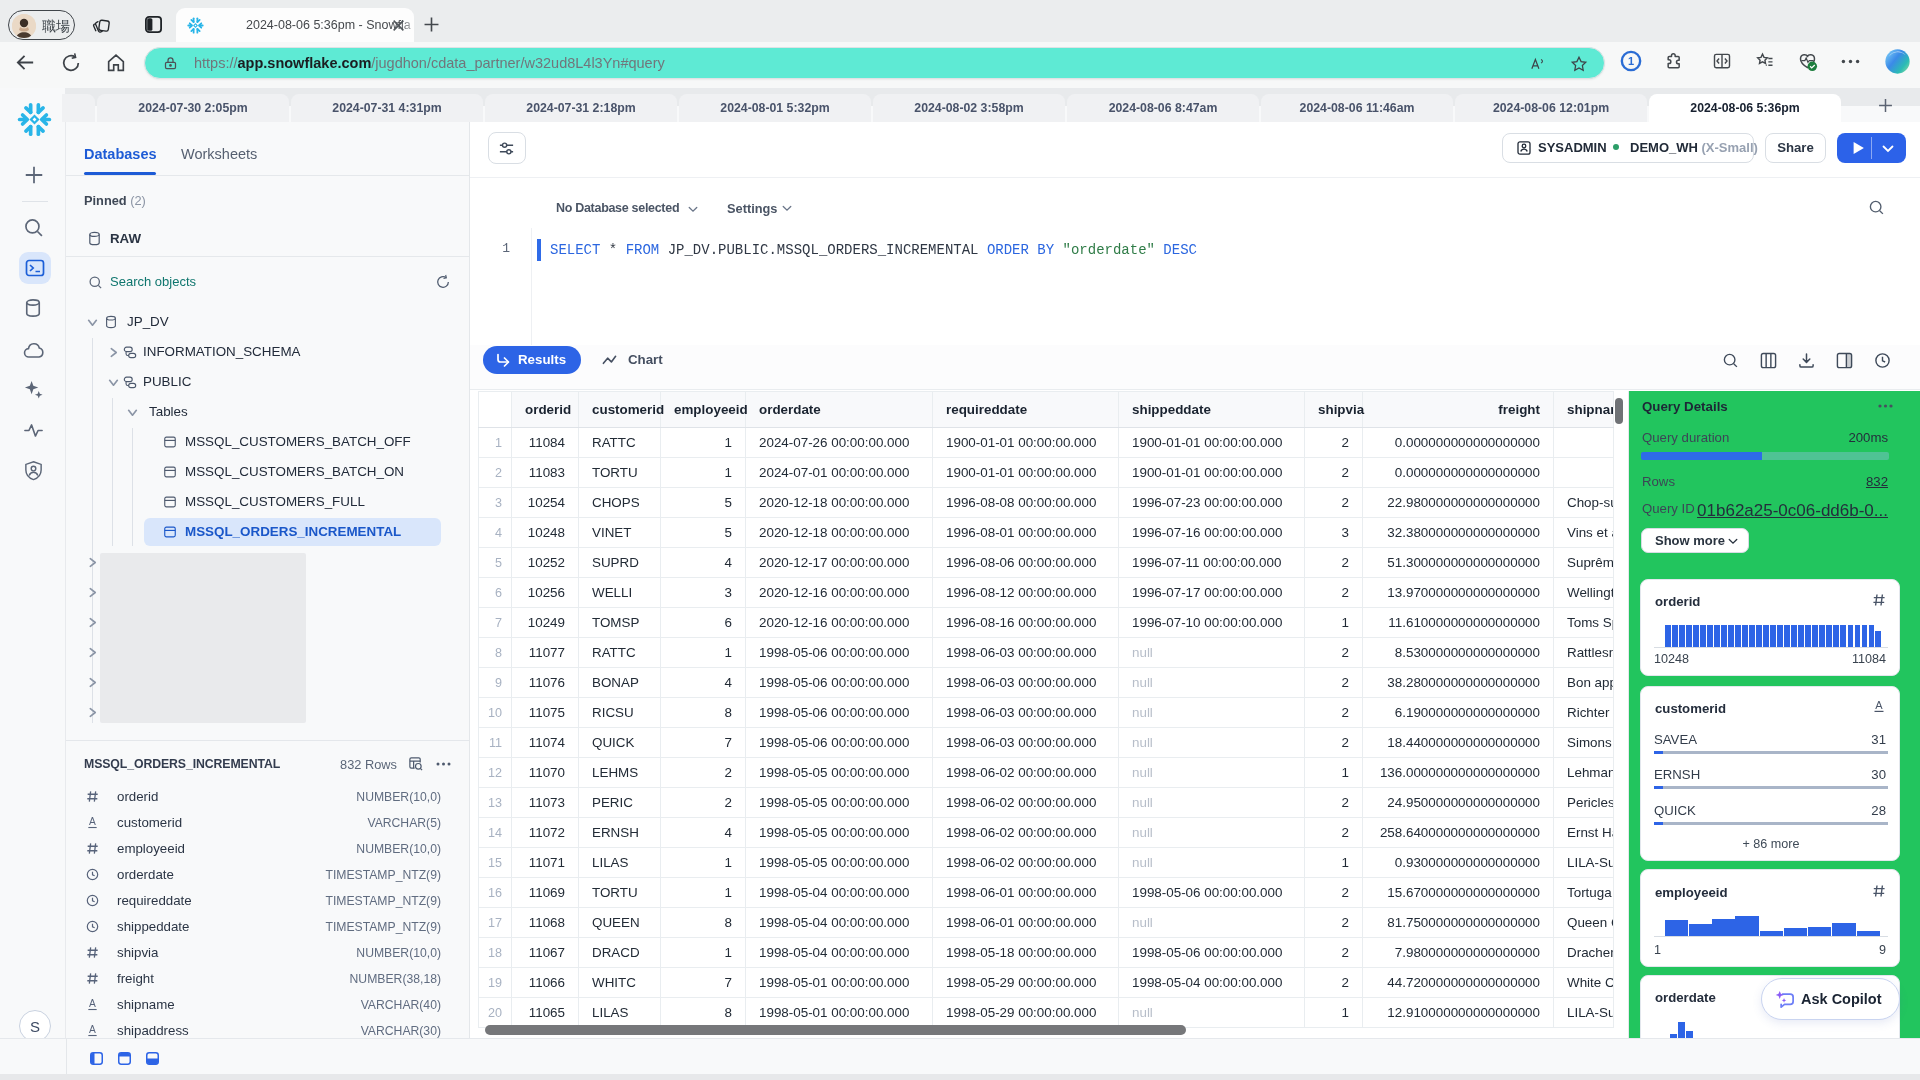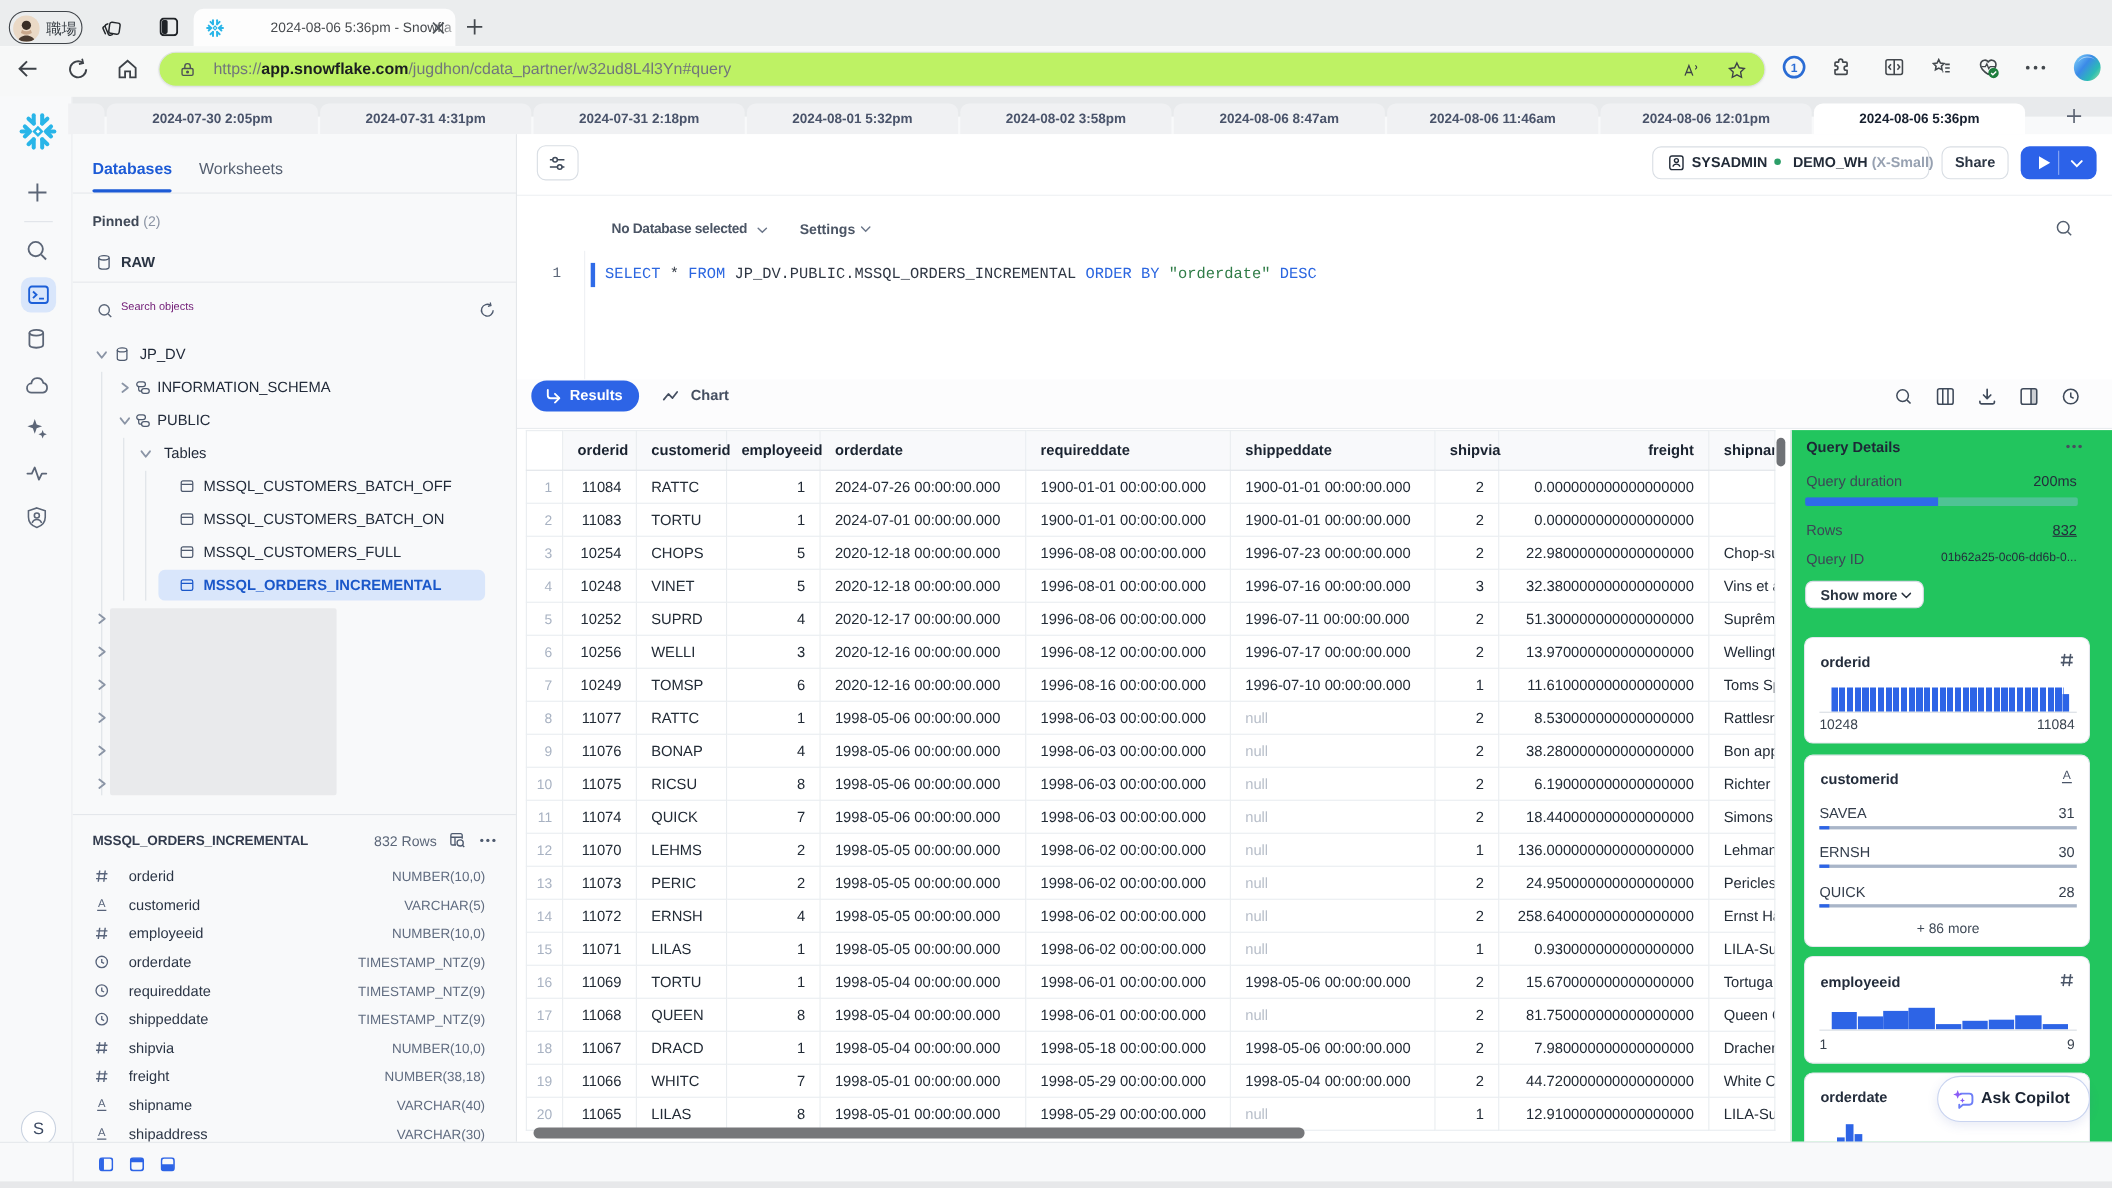--- a/index.html
+++ b/index.html
@@ -9,21 +9,21 @@
 svg { display:block; }
 
 
 #tabstrip { position:absolute; left:0; top:0; width:1920px; height:42px; background:#ebedee; }
 #profile { position:absolute; left:8px; top:10px; width:67px; height:30px; border:1.5px solid #40454a; border-radius:15px; background:#ebedee; }
 #profile .av { position:absolute; left:3px; top:2.5px; width:24px; height:24px; border-radius:50%; background:#ecdccb; overflow:hidden; }
 #profile .txt { position:absolute; left:33px; top:7px; font-size:14px; color:#3c4349; }
 #btab { position:absolute; left:176px; top:8px; width:238px; height:34px; background:#fdfdfd; border-radius:9px 9px 0 0; }
 #btab .title { position:absolute; left:34px; top:10px; font-size:12.5px; color:#46494d; width:174px; overflow:hidden; white-space:nowrap; -webkit-mask-image:linear-gradient(90deg,#000 88%,transparent); mask-image:linear-gradient(90deg,#000 88%,transparent);margin-left:36px; }
 #toolbar { position:absolute; left:0; top:42px; width:1920px; height:46px; background:#f7f8f8; }
-#addrbar { position:absolute; left:144px; top:5px; width:1461px; height:32px; background:#bef264; border:1px solid #dfe2e5; border-radius:16px; box-shadow:0 1px 2px rgba(0,0,0,.06); }
+#addrbar { position:absolute; left:144px; top:5px; width:1461px; height:32px; background:#5eead4; border:1px solid #dfe2e5; border-radius:16px; box-shadow:0 1px 2px rgba(0,0,0,.06); }
 #url { position:absolute; left:49px; top:7px; font-size:14.5px; color:#71767b; }
 #url b { color:#1b1e21; font-weight:700; }
 
 
 #app { position:absolute; left:0; top:88px; width:1920px; height:992px; background:#f8f9fa; }
 #rail { position:absolute; left:0; top:0; width:66px; height:992px; background:#f8f9fa; border-right:1px solid #e8eaed; }
 .railico { position:absolute; left:23px; color:#5c6677; }
 #wtabs { position:absolute; left:66px; top:0; width:1854px; height:18px; background:#e8eaec; }
 .wtab { position:absolute; top:6px; width:192px; height:28px; background:#f0f1f3; border-radius:8px 8px 0 0; font-size:12.3px; font-weight:600; color:#49536a; text-align:center; line-height:29px; }
 .wtab.active { background:#fff; color:#17202f; }
@@ -278,21 +278,21 @@
     <div class="abs" style="left:18px;top:71px;font-size:12.8px;font-weight:700;color:#3f4856">Pinned <span style="font-weight:400;color:#8b94a4">(2)</span></div>
     <svg class="abs" style="left:21px;top:109px;color:#4e5a6e" width="15" height="15">
         <use href="#dbico"></use>
       </svg>
     <div class="abs" style="left:44px;top:109px;font-size:13.3px;font-weight:600;color:#2a3443">RAW</div>
     <div class="abs" style="left:0;top:134px;width:404px;height:1px;background:#e5e8eb"></div>
     <svg class="abs" style="left:22px;top:153px;color:#5b6678" width="15" height="15" viewBox="0 0 20 20" fill="none" stroke="currentColor" stroke-width="1.7">
         <circle cx="9" cy="9" r="6.2"></circle>
         <path d="M13.8 13.8 L17.5 17.5"></path>
       </svg>
-    <div class="abs" style="left:44px;top:152px;font-size:10px;color:#701a75">Search objects</div>
+    <div class="abs" style="left:44px;top:152px;font-size:13px;color:#0f766e">Search objects</div>
     <svg class="abs" style="left:369px;top:152px;color:#4e5a6e" width="16" height="16" viewBox="0 0 24 24" fill="none" stroke="currentColor" stroke-width="1.9">
         <path d="M20 12 A8 8 0 1 1 16.5 5.4"></path>
         <path d="M16 1.5 L17 5.8 L12.8 6.8" fill="none" stroke-width="1.7"></path>
       </svg>
 
     <div class="guide" style="left:26px;top:216px;height:385px"></div>
     <div class="guide" style="left:46px;top:276px;height:148px"></div>
     <div class="guide" style="left:66px;top:306px;height:118px"></div>
     <div class="abs" style="left:78px;top:396px;width:297px;height:28px;background:#d9e6fb;border-radius:6px"></div>
     <div class="treerow" style="left:0;top:185px;width:404px">
@@ -820,21 +820,21 @@
         </svg>
       <div class="abs" style="left:13px;top:39px;font-size:13.2px;color:#3c4656">Query duration</div>
       <div class="abs" style="right:32px;top:39px;font-size:13.2px;color:#242e3c">200ms</div>
       <div class="abs" style="left:12px;top:61px;width:248px;height:8px;border-radius:2px;overflow:hidden">
           <div style="position:absolute;left:0;top:0;width:121px;height:8px;background:#2e6be8"></div>
           <div style="position:absolute;left:121px;top:0;width:127px;height:8px;background:#4fc394"></div>
         </div>
       <div class="abs" style="left:13px;top:83px;font-size:13.2px;color:#3c4656">Rows</div>
       <div class="abs" style="right:32px;top:83px;font-size:13.2px;color:#242e3c;text-decoration:underline">832</div>
       <div class="abs" style="left:13px;top:110px;font-size:13.2px;color:#3c4656">Query ID</div>
-      <div class="abs" style="right:32px;top:110px;font-size:11px;color:#242e3c;">01b62a25-0c06-dd6b-0...</div>
+      <div class="abs" style="right:32px;top:110px;font-size:17px;color:#242e3c;text-decoration:underline">01b62a25-0c06-dd6b-0...</div>
       <div class="abs" style="left:12px;top:137px;width:108px;height:25px;border:1px solid #d6dce4;border-radius:7px;background:#fff"></div>
       <div class="abs" style="left:26px;top:142px;font-size:13px;font-weight:600;color:#2a3440">Show more</div>
       <svg class="abs" style="left:99px;top:147px" width="10" height="7" viewBox="0 0 12 8">
           <path d="M1.5 1.5 L6 6 L10.5 1.5" fill="none" stroke="#2a3440" stroke-width="1.6" stroke-linecap="round"></path>
         </svg>
       <div class="card" style="top:188px;height:97px">
         <div class="ctitle" style="top:14px">orderid</div>
         <svg class="abs" style="right:13px;top:13px;color:#4a5568" width="14" height="14">
             <use href="#hashico"></use>
           </svg>

